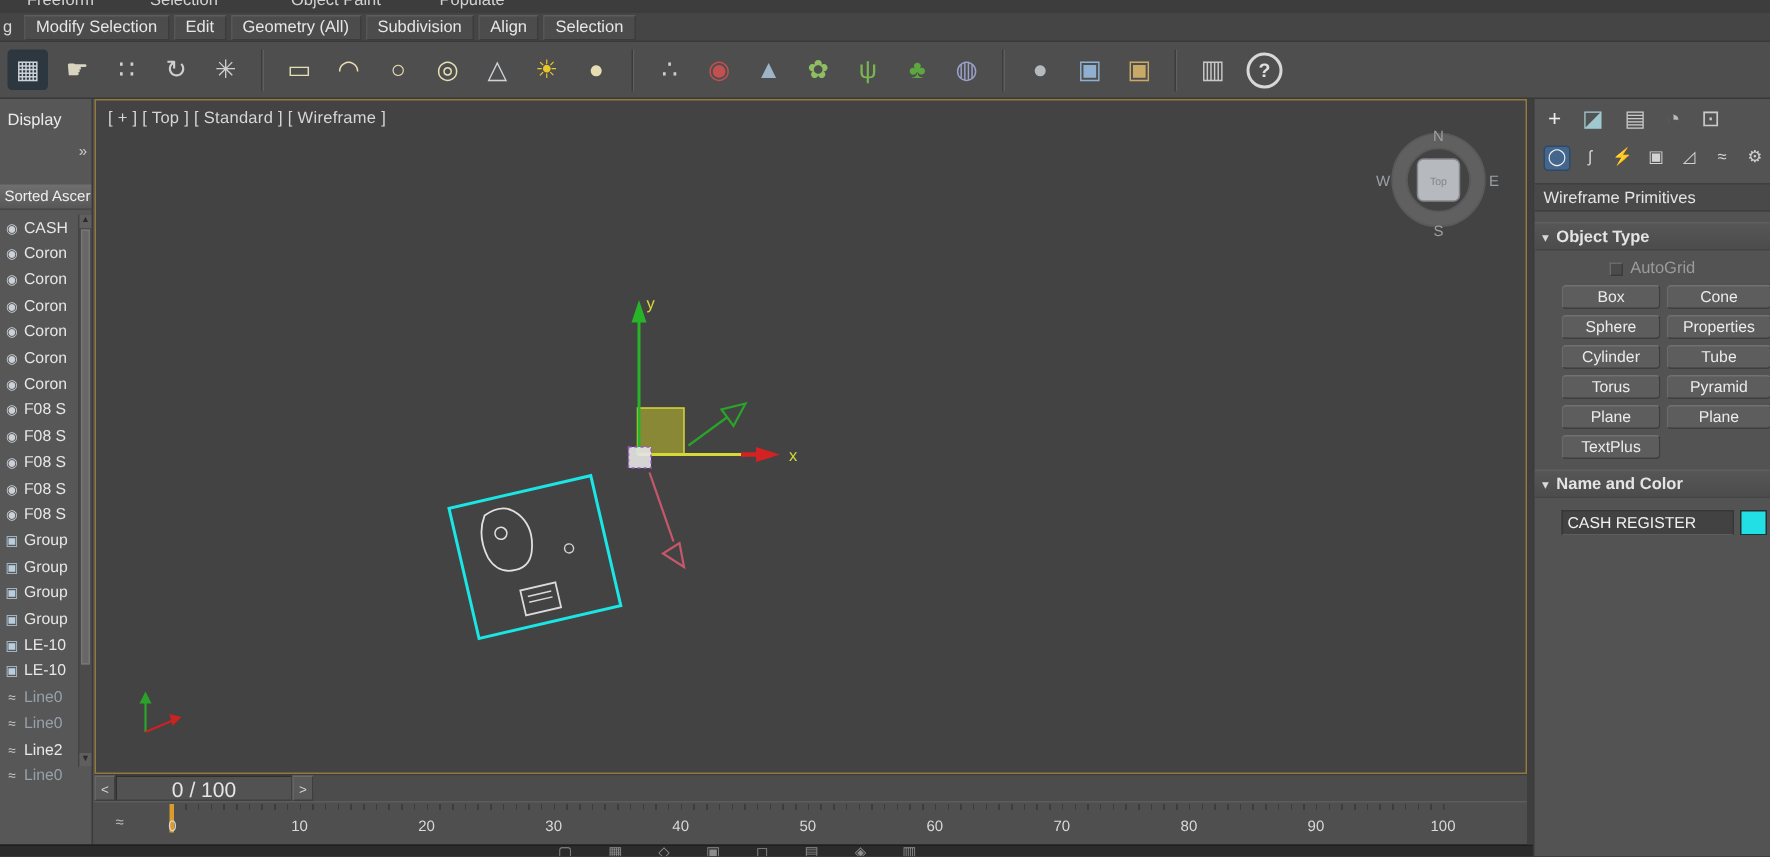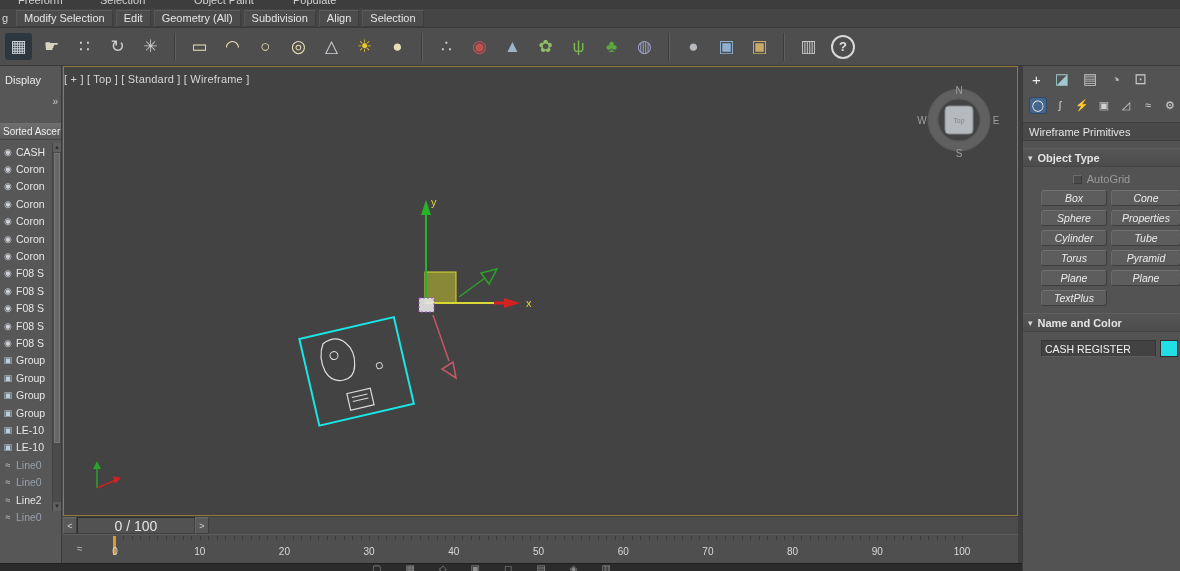--- a/index.html
+++ b/index.html
@@ -24,21 +24,21 @@
   .explorer-list{position:absolute;top:77px;left:0;right:9px;bottom:0;overflow:hidden;}
   .ex-item{height:17.4px;display:flex;align-items:center;gap:3px;padding-left:3px;font-size:10.5px;color:#e7e7e7;white-space:nowrap;overflow:hidden;}
   .ex-item.muted{color:#96a0ab;}
   .ex-item .ic{font-size:9px;width:10px;text-align:center;flex:0 0 10px;}
   .ex-scroll{position:absolute;top:77px;right:0;width:9px;height:368px;background:#4b4b4b;border-left:1px solid #434343;box-sizing:border-box;}
   .ex-up,.ex-down{position:absolute;left:0;width:8px;height:9px;font-size:6px;color:#2c2c2c;text-align:center;line-height:9px;background:#5f5f5f;}
   .ex-up{top:0;} .ex-down{bottom:0;}
   .ex-thumb{position:absolute;left:1px;right:1px;top:10px;height:290px;background:#676767;border:1px solid #767676;box-sizing:border-box;}
   
   .viewport{position:absolute;left:63px;top:66px;width:955px;height:450px;background:#434343;border:1px solid #92793c;box-sizing:border-box;}
-  .vp-label{position:absolute;left:0;top:6px;font-size:11px;color:#d6d6d6;letter-spacing:.2px;}
+  .vp-label{position:absolute;left:8px;top:6px;font-size:11px;color:#d6d6d6;letter-spacing:.2px;}
   .vp-svg{position:absolute;left:0;top:0;}
   svg text{font-family:"Liberation Sans",sans-serif;}
   
   .timeslider{position:absolute;left:63px;top:516px;width:955px;height:18px;background:#4d4d4d;border-top:1px solid #3c3c3c;box-sizing:border-box;display:flex;}
   .ts-btn{flex:0 0 14px;display:flex;align-items:center;justify-content:center;background:#595959;border:1px solid #3e3e3e;border-top-color:#6b6b6b;border-left-color:#656565;color:#d7d7d7;font-size:9px;box-sizing:border-box;}
   .ts-thumb{flex:0 0 118px;display:flex;align-items:center;justify-content:center;background:#525252;border:1px solid #404040;border-top-color:#2f2f2f;border-left-color:#2f2f2f;color:#e5e5e5;font-size:14px;box-sizing:border-box;}
   .ts-track{flex:1;background:#4c4c4c;}
   .ruler{position:absolute;left:63px;top:534px;width:955px;height:29px;background:#4f4f4f;border-top:1px solid #5d5d5d;box-sizing:border-box;}
   .ruler::before{content:"";position:absolute;left:52px;width:848px;top:1px;height:4px;
     background:repeating-linear-gradient(90deg,#3d3d3d 0,#3d3d3d 1px,transparent 1px,transparent 8.47px);}
@@ -55,21 +55,21 @@
   .cp-ic{font-size:15px;}
   .cp-cats{display:flex;align-items:center;height:26px;padding-left:7px;gap:6px;}
   .cp-ic2{font-size:11px;width:16px;height:15px;line-height:15px;text-align:center;}
   .cp-ic2.active2{background:#44668c;border-radius:2px;box-shadow:0 0 0 1px #2e4a68;}
   .cp-category{height:17px;background:#494949;border-top:1px solid #3f3f3f;border-bottom:1px solid #3f3f3f;display:flex;align-items:center;padding-left:6px;margin-top:4px;}
   .rollout-h{display:flex;align-items:center;gap:5px;padding-left:5px;height:17px;font-weight:bold;margin-top:7px;background:linear-gradient(#565656,#4c4c4c);border-top:1px solid #5f5f5f;border-bottom:1px solid #454545;}
   .arr{font-size:9px;color:#d8d8d8;font-weight:normal;}
   .autogrid{display:flex;justify-content:center;align-items:center;gap:5px;height:14px;margin-top:5px;color:#9b9b9b;}
   .checkbox{width:9px;height:9px;background:#4b4b4b;border:1px solid #6b6b6b;border-bottom-color:#3c3c3c;border-right-color:#3c3c3c;box-sizing:border-box;}
   .objgrid{display:grid;grid-template-columns:66px 70px;gap:4px;margin:4px 0 0 18px;}
-  .objbtn{height:16px;line-height:15px;text-align:center;background:#5d5d5d;border:1px solid #3e3e3e;border-top-color:#717171;border-left-color:#6a6a6a;border-radius:3px;font-size:10.5px;color:#ebebeb;overflow:hidden;white-space:nowrap;box-sizing:border-box;font-style:italic;}
+  .objbtn{height:16px;line-height:15px;text-align:center;background:#5d5d5d;border:1px solid #3e3e3e;border-top-color:#717171;border-left-color:#6a6a6a;border-radius:3px;font-size:10.5px;color:#ebebeb;overflow:hidden;white-space:nowrap;box-sizing:border-box;}
   .namerow{display:flex;gap:4px;margin:8px 2px 0 18px;}
   .namefield{flex:1;min-width:0;height:17px;background:#424242;border:1px solid #373737;border-bottom-color:#5c5c5c;color:#f2f2f2;font-size:10.5px;padding:0 3px;font-family:inherit;box-sizing:border-box;outline:none;}
   .swatch{flex:0 0 18px;width:18px;height:17px;border:1px solid #2c2c2c;box-sizing:border-box;}
 </style>
 </head>
 <body>
 
 <div class="stage">
 
   <div class="top-strip">

